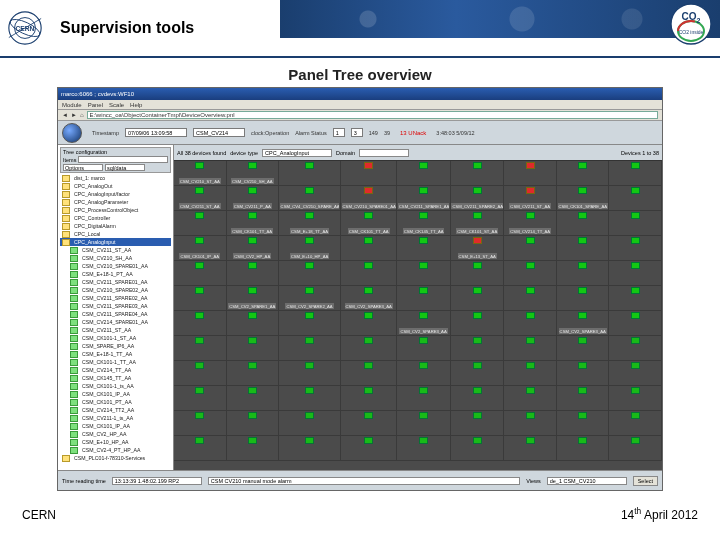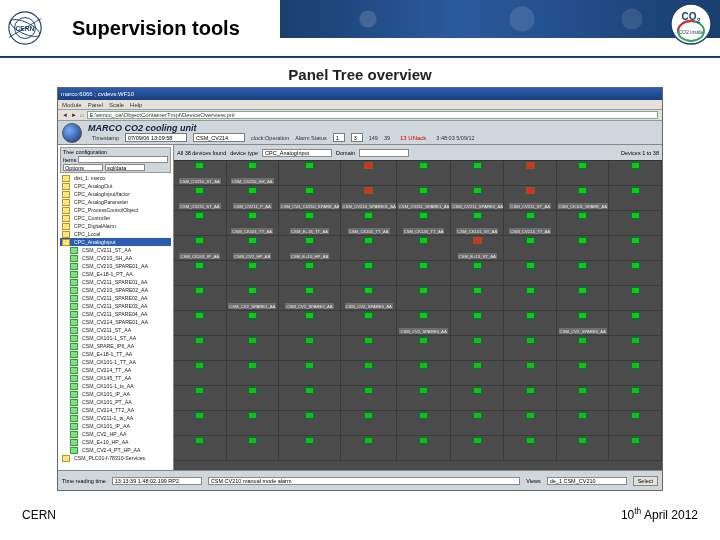--- a/index.html
+++ b/index.html
@@ -12,24 +12,24 @@
     background: #fff;
     display: flex;
     align-items: center;
     border-bottom: 2px solid #1a3e6e;
   }
   .banner-left {
     width: 50px; height: 58px;
     display: flex; align-items: center; justify-content: center;
   }
   .banner-title {
-    font-size: 20px;
+    font-size: 16px;
     font-weight: bold;
     color: #000;
-    margin-left: 22px;
+    margin-left: 10px;
   }
   .banner-strip {
     position: absolute;
     top: 0; left: 280px; right: 0; height: 38px;
     background: linear-gradient(90deg, #1a3e6e 0%, #2a5a9e 40%, #1a3e6e 100%);
     overflow: hidden;
   }
   .banner-strip::before {
     content:"";
     position:absolute; inset:0;
@@ -316,21 +316,20 @@
     <span>►</span>
     <span>⌂</span>
     <div class="addr-field">
       <span>E:\wincc_oa\ObjectContainerTmpl\DeviceOverview.pnl</span>
     </div>
   </div>
 
   <div class="app-header">
     <div class="app-logo"></div>
     <div>
-      <div class="app-title">MARCO CO2 cooling unit</div>
       <div class="app-fields">
         <span class="lbl">Timestamp</span>
         <span class="fld" style="width:62px">07/09/06 13:09:58</span>
         <span class="fld" style="width:52px">CSM_CV214</span>
         <span class="lbl">clock:Operation</span>
         <span class="lbl">Alarm Status</span>
         <span class="fld" style="width:12px">1</span>
         <span class="fld" style="width:12px">3</span>
         <span class="lbl">149</span>
         <span class="lbl">39</span>
@@ -847,15 +846,15 @@
     <span class="seg" style="flex:1">CSM CV210 manual mode alarm</span>
     <span>Views</span>
     <span class="seg" style="width:80px">de_1 CSM_CV210</span>
     <span class="btn">Select</span>
   </div>
 </div>
 
 <div class="footer">
   <span>CERN</span>
   <span>
-    <span>10</span><sup>th</sup><span> April 2012</span>
+    <span>14</span><sup>th</sup><span> April 2012</span>
   </span>
 </div>
 
 </body></html>

